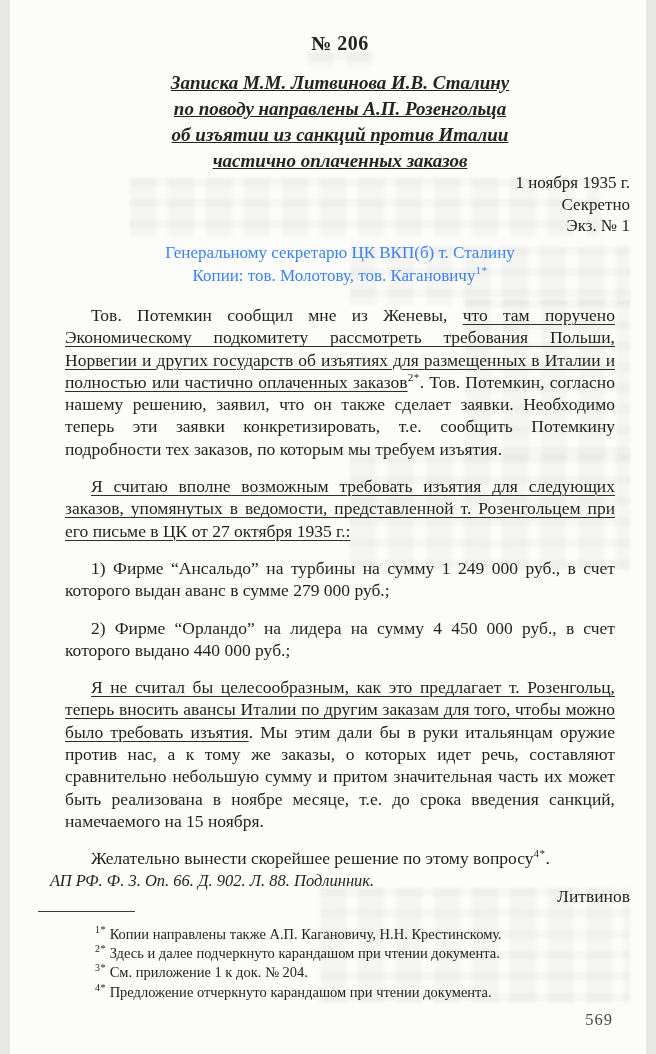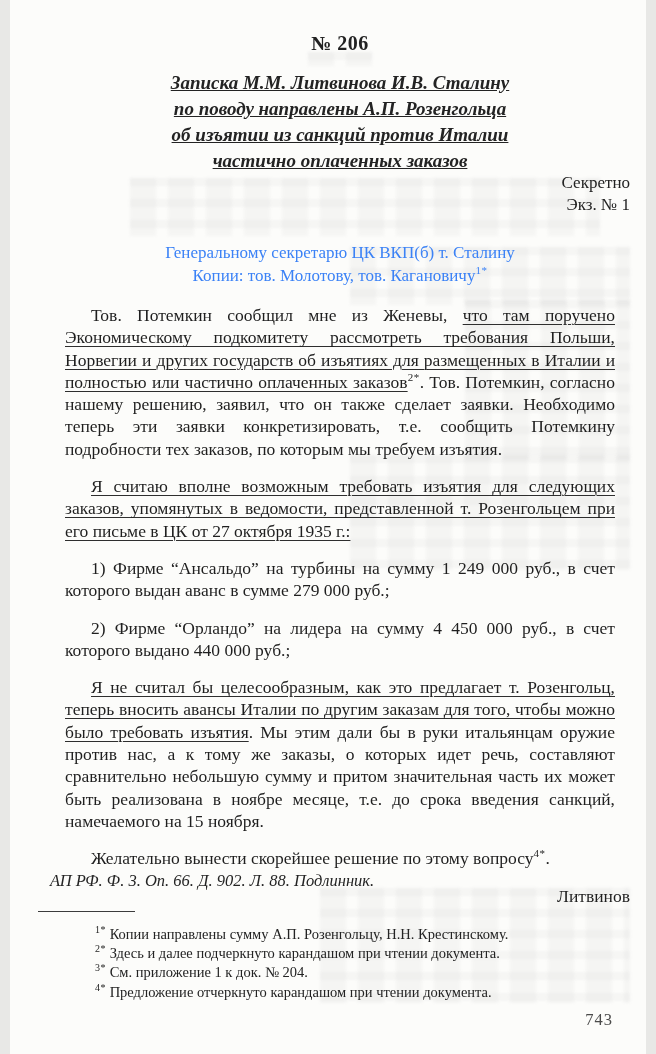--- a/index.html
+++ b/index.html
@@ -102,20 +102,21 @@
   <div class="doc-number">№ 206</div>
 
   <div class="doc-title">
     <div>Записка М.М. Литвинова И.В. Сталину</div>
     <div>по поводу направлены А.П. Розенгольца</div>
     <div>об изъятии из санкций против Италии</div>
     <div>частично оплаченных заказов</div>
   </div>
 
   <div class="meta-block">
+    <div>1 ноября 1935 г.</div>
     <div>Секретно</div>
     <div>Экз. № 1</div>
   </div>
 
   <div class="addressee-block">
     <div>Генеральному секретарю ЦК ВКП(б) т. Сталину</div>
     <div><span>Копии: тов. Молотову, тов. Кагановичу</span><sup class="ref">1*</sup></div>
   </div>
 
   <div class="doc-body">
@@ -130,21 +131,21 @@
 
     <p><span>Желательно вынести скорейшее решение по этому вопросу</span><sup class="ref">4*</sup><span>.</span></p>
 
     <div class="signature">Литвинов</div>
   </div>
 
   <div class="archive-ref">АП РФ. Ф. 3. Оп. 66. Д. 902. Л. 88. Подлинник.</div>
 
   <div class="footnote-rule"></div>
   <div class="footnotes">
-    <div class="footnote"><sup class="ref">1*</sup> <span>Копии направлены сумму А.П. Розенгольцу, Н.Н. Крестинскому.</span></div>
+    <div class="footnote"><sup class="ref">1*</sup> <span>Копии направлены также А.П. Кагановичу, Н.Н. Крестинскому.</span></div>
     <div class="footnote"><sup class="ref">2*</sup> <span>Здесь и далее подчеркнуто карандашом при чтении документа.</span></div>
     <div class="footnote"><sup class="ref">3*</sup> <span>См. приложение 1 к док. № 204.</span></div>
     <div class="footnote"><sup class="ref">4*</sup> <span>Предложение отчеркнуто карандашом при чтении документа.</span></div>
   </div>
 
-  <div class="page-number">743</div>
+  <div class="page-number">569</div>
 
 </div>
 
 </body></html>

